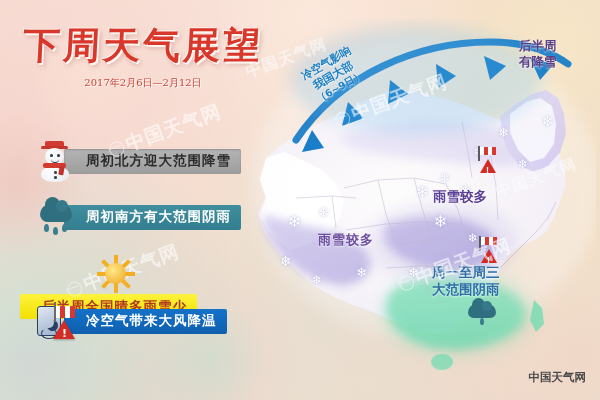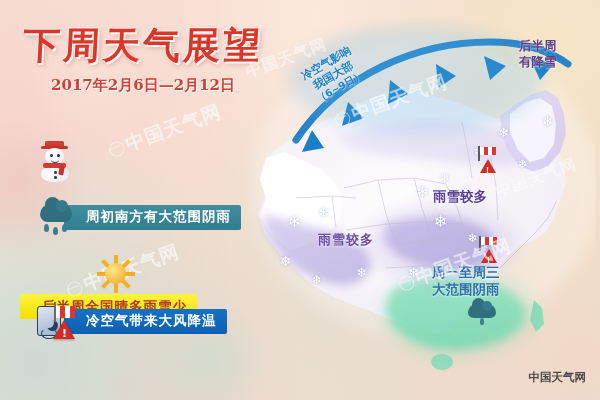--- a/index.html
+++ b/index.html
@@ -50,21 +50,21 @@
     font-size:37px; font-weight:bold; letter-spacing:3px;
     color:#d8372a;
     text-shadow: 2px 2px 0 rgba(255,255,255,0.85), -1px -1px 0 rgba(255,255,255,0.6),
                  3px 3px 5px rgba(150,50,35,0.30);
     line-height:1.1;
     transform: skewX(-3deg);
   }
   #sub-title {
     margin-top:9px;
     font-family:"DejaVu Serif","Liberation Serif",serif;
-    font-size:15px; font-weight:bold; letter-spacing:0px;
+    font-size:10px; font-weight:normal; letter-spacing:0px;
     color:#c8443a;
     text-shadow:1px 1px 0 rgba(255,255,255,0.8);
   }
 
   
   .legend-row { position:absolute; left:36px; display:flex; align-items:center; }
   .lg-icon { width:42px; height:42px; position:relative; flex:none; margin-right:2px; z-index:3; }
   .lg-bar {
     height:25px; display:flex; align-items:center;
     padding:0 10px 0 22px; margin-left:-16px;
@@ -387,20 +387,21 @@
       <div class="snowman-hat"></div>
       <div class="snowman-head"></div>
       <div class="snowman-eye sm-e1"></div>
       <div class="snowman-eye sm-e2"></div>
       <div class="snowman-smile"></div>
       <div class="snowman-body"></div>
       <div class="snowman-btn sm-b1"></div>
       <div class="snowman-btn sm-b2"></div>
       <div class="snowman-scarf"></div>
     </div>
+    <div class="lg-bar bar-gray">周初北方迎大范围降雪</div>
   </div>
 
   <div class="legend-row" style="top:196px;">
     <div class="lg-icon">
       <div class="rc-cloud"></div>
       <div class="rc-drop rd1"></div>
       <div class="rc-drop rd2"></div>
       <div class="rc-drop rd3"></div>
     </div>
     <div class="lg-bar bar-teal">周初南方有大范围阴雨</div>

